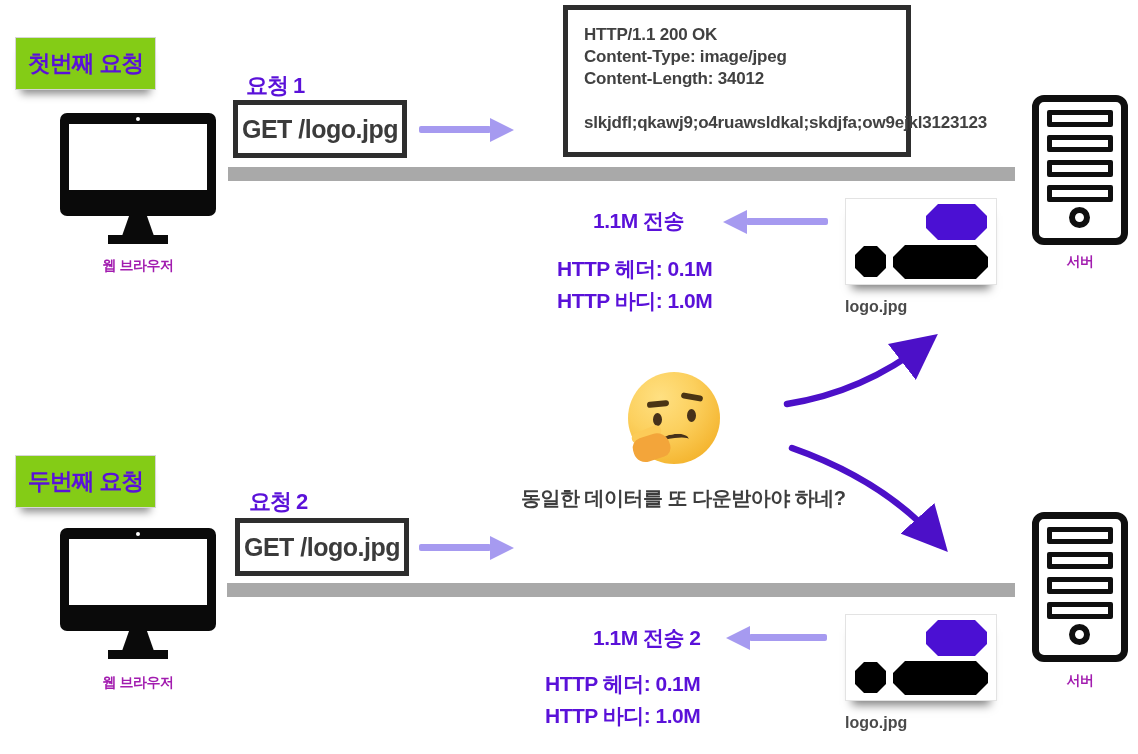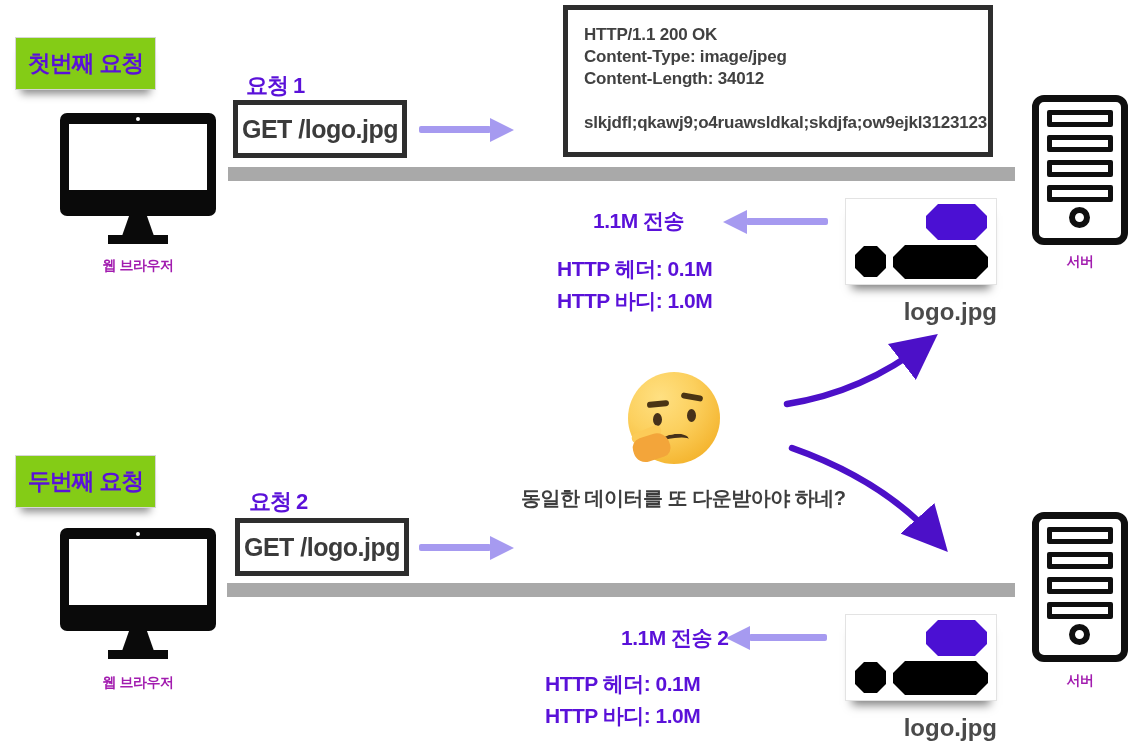--- a/index.html
+++ b/index.html
@@ -33,21 +33,21 @@
 
   .icon-label { position:absolute; font-size:14px; font-weight:bold; color:#a21caf; text-align:center; letter-spacing:-0.5px; }
 
   
   .get-box {
     position:absolute; width:174px; height:58px; background:#fff; border:5px solid #2e2e2e;
     display:flex; align-items:center; justify-content:center;
     font-size:25px; font-weight:600; color:#3b3b3b; letter-spacing:-0.5px;
   }
   .resp-box {
-    position:absolute; left:563px; top:5px; width:430px; height:152px; background:#fff;
+    position:absolute; left:563px; top:5px; width:348px; height:152px; background:#fff;
     border:5px solid #2e2e2e; padding:14px 0 0 16px;
     font-size:17px; font-weight:600; color:#414141; line-height:22px; letter-spacing:-0.2px;
   }
   .resp-box .line { white-space:nowrap; }
   .resp-box .line:empty { height:22px; }
 
   
   .netbar { position:absolute; height:14px; background:#a9a9a9; }
 
   
@@ -71,21 +71,21 @@
     position:absolute; width:152px; height:87px; background:#fff; border:1px solid #e3e3e3;
     box-shadow:0 11px 9px -7px rgba(0,0,0,0.5);
   }
   .oct { position:absolute; }
   .oct.purple { left:80px; top:5px;  width:61px; height:36px; background:#4b10d3;
     clip-path:polygon(12px 0,calc(100% - 12px) 0,100% 12px,100% calc(100% - 12px),calc(100% - 12px) 100%,12px 100%,0 calc(100% - 12px),0 12px); }
   .oct.small  { left:9px;  top:47px; width:31px; height:31px; background:#000;
     clip-path:polygon(9px 0,calc(100% - 9px) 0,100% 9px,100% calc(100% - 9px),calc(100% - 9px) 100%,9px 100%,0 calc(100% - 9px),0 9px); }
   .oct.large  { left:47px; top:46px; width:95px; height:34px; background:#000;
     clip-path:polygon(12px 0,calc(100% - 12px) 0,100% 12px,100% calc(100% - 12px),calc(100% - 12px) 100%,12px 100%,0 calc(100% - 12px),0 12px); }
-  .logo-label { position:absolute; font-size:24px; font-weight:600; color:#4a4a4a; text-align:right; }
+  .logo-label { position:absolute; font-size:16px; font-weight:600; color:#4a4a4a; text-align:left; }
 
   
   .emoji { position:absolute; left:626px; top:372px; width:96px; height:96px; }
   .e-face { position:absolute; left:2px; top:0; width:92px; height:92px; border-radius:50%;
     background:radial-gradient(circle at 35% 28%, #ffe082 0%, #fcd05e 40%, #f4b42e 80%, #eca21c 100%); }
   .e-brow { position:absolute; width:22px; height:6px; background:#4a3414; border-radius:3px; }
   .e-brow.l { left:21px; top:29px; transform:rotate(-6deg); }
   .e-brow.r { left:55px; top:22px; transform:rotate(10deg); }
   .e-eye { position:absolute; width:9px; height:13px; background:#46311a; border-radius:50%; }
   .e-eye.l { left:27px; top:41px; }
@@ -210,18 +210,18 @@
   </div>
   <div class="icon-label" style="left:1032px; top:672px; width:96px;">서버</div>
 
   <div class="logo-card" style="left:845px; top:614px;">
     <div class="oct purple"></div>
     <div class="oct small"></div>
     <div class="oct large"></div>
   </div>
   <div class="logo-label" style="left:845px; top:714px; width:152px;">logo.jpg</div>
 
-  <div class="plabel transfer" style="left:621px; top:624px;">1.1M 전송 2</div>
+  <div class="plabel transfer" style="left:593px; top:624px;">1.1M 전송 2</div>
   <div class="h-arrow to-left" style="left:749px; top:634px; width:78px;"></div>
   <div class="plabel sizeline" style="left:545px; top:670px;">HTTP 헤더: 0.1M</div>
   <div class="plabel sizeline" style="left:545px; top:702px;">HTTP 바디: 1.0M</div>
 
 </div>
 
 </body></html>

